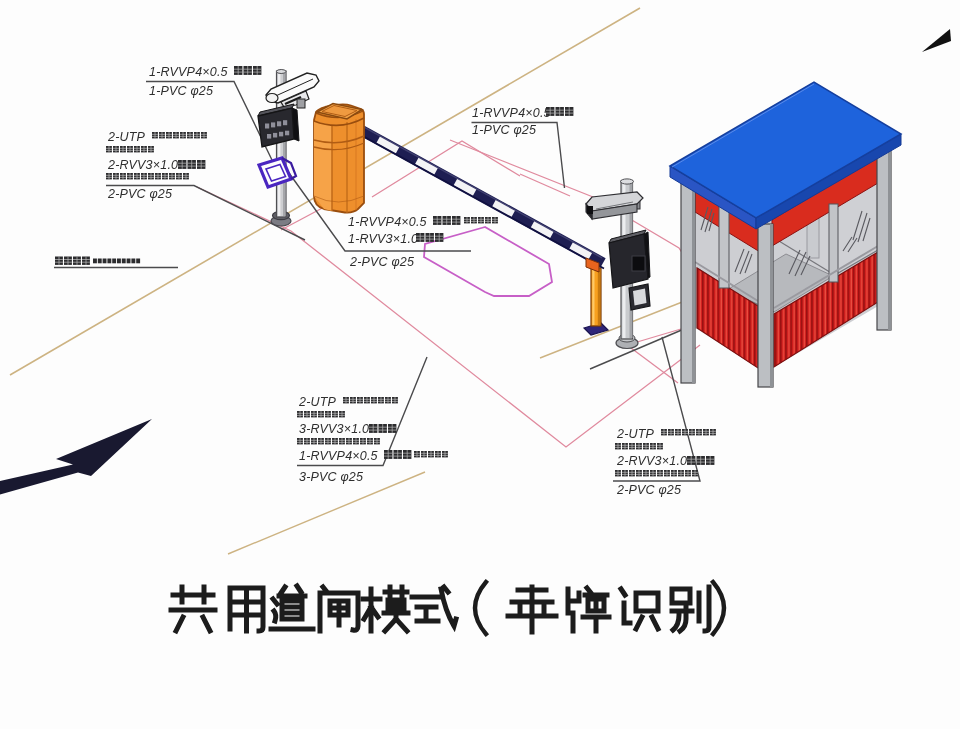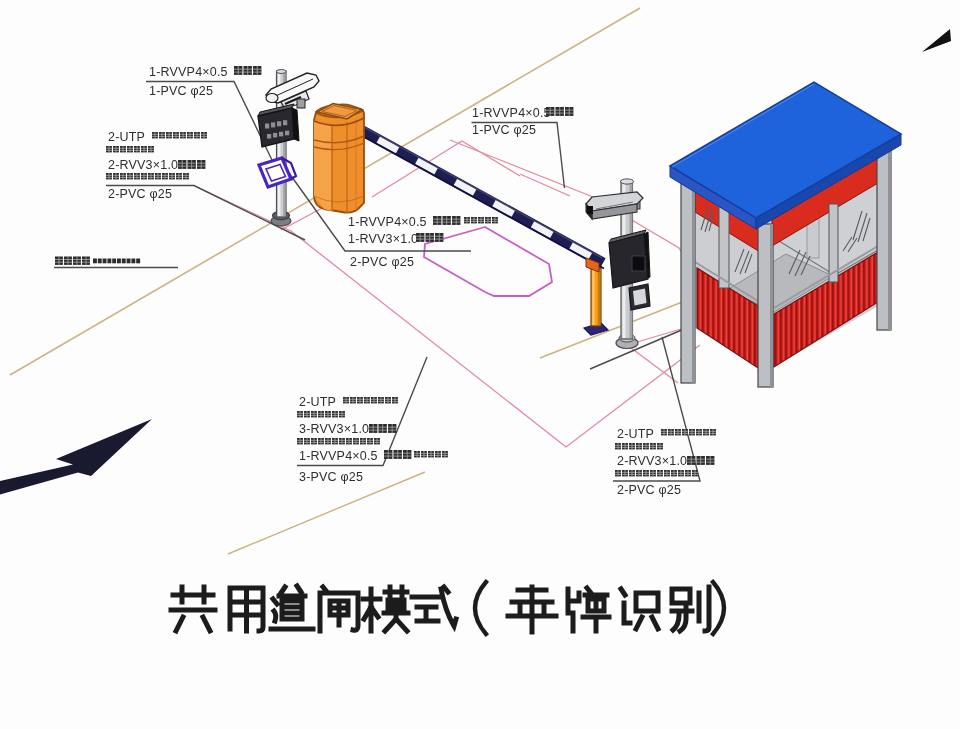--- a/index.html
+++ b/index.html
@@ -1,17 +1,17 @@
 <!DOCTYPE html>
 <html><head>
 <meta charset="utf-8">
 <style>
 html,body{margin:0;padding:0;background:#fff;}
 #c{position:relative;width:960px;height:729px;overflow:hidden;background:#fdfdfd;
-font-family:"Liberation Sans",sans-serif;}
+font-family:"Liberation Sans",sans-serif;font-style:italic;}
 svg{position:absolute;left:0;top:0;}
 </style>
 </head>
 <body>
 <div id="c">
 <svg width="960" height="729" viewBox="0 0 960 729">
 <defs>
 <pattern id="corru" width="5.2" height="8" patternUnits="userSpaceOnUse">
   <rect width="5.2" height="8" fill="#cf1d1d"></rect>
   <rect x="0" width="1.5" height="8" fill="#991111"></rect>

